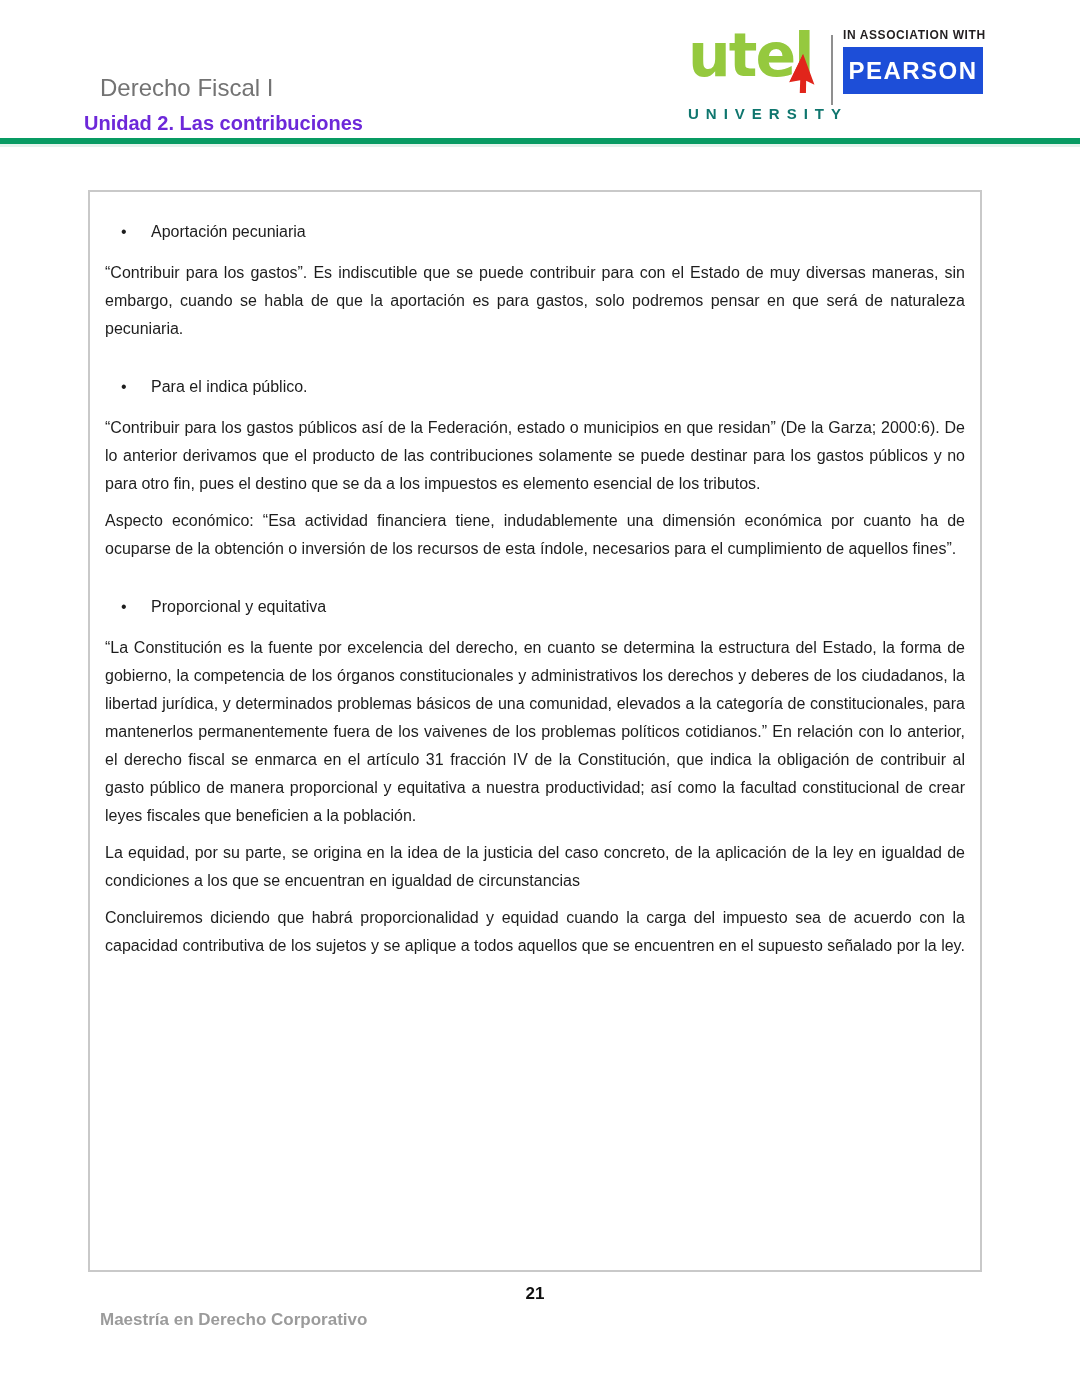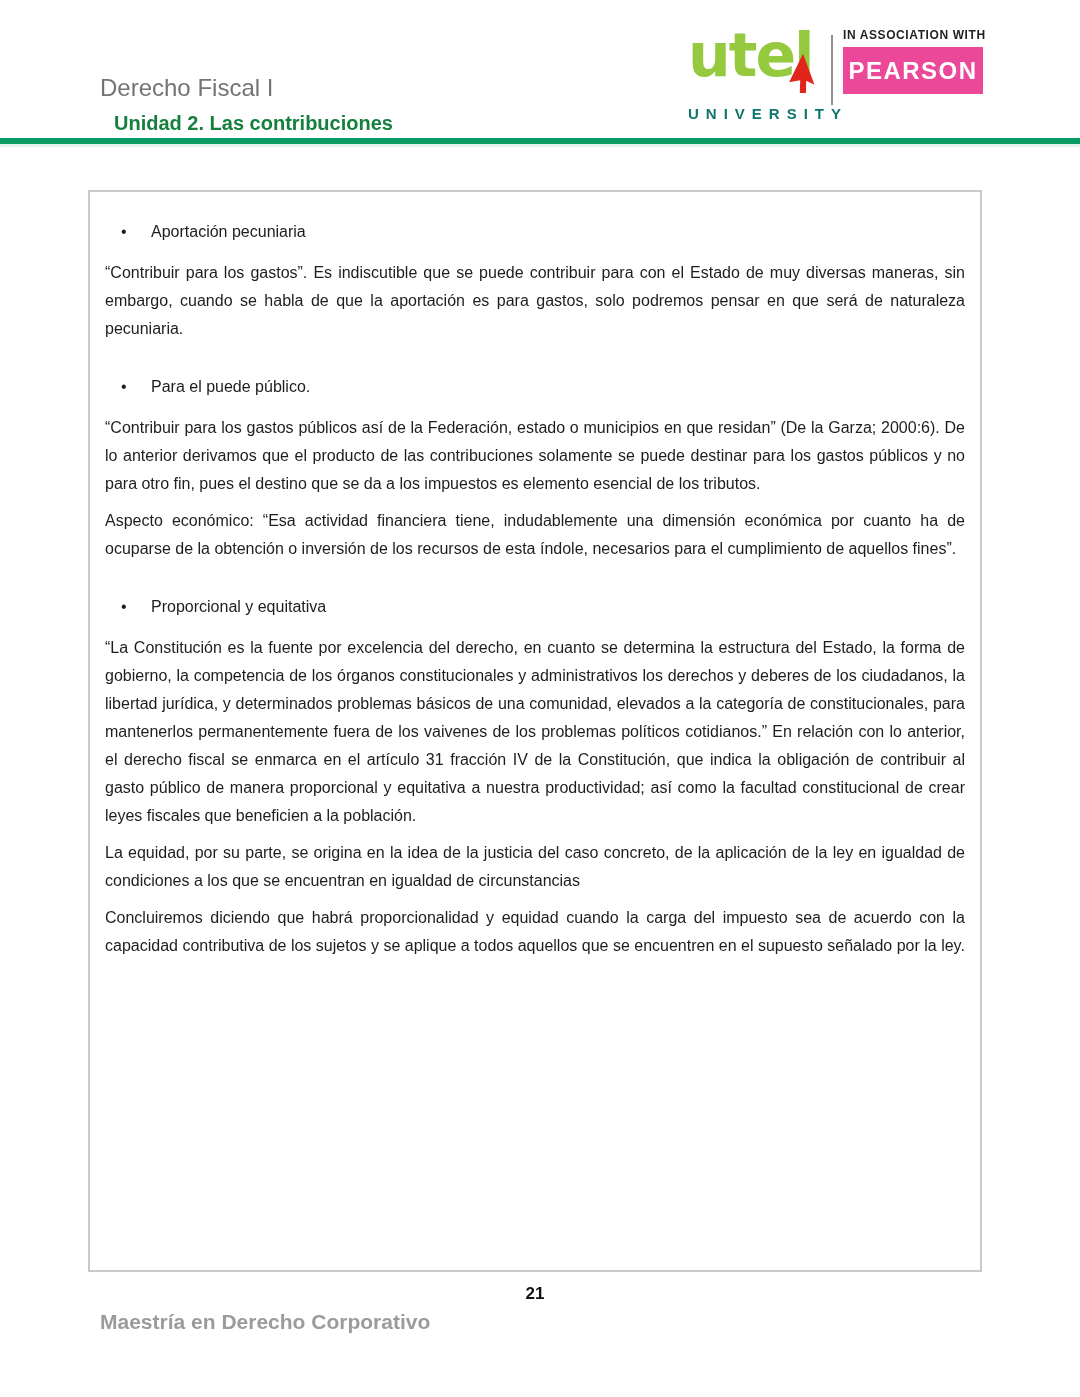--- a/index.html
+++ b/index.html
@@ -10,22 +10,22 @@
     font-family:"Liberation Sans", sans-serif;
     color:#1d1d1d;
   }
 
   
   .course-title {
     position:absolute; left:100px; top:74px;
     font-size:24px; color:#737373;
   }
   .unit-title {
-    position:absolute; left:114px; top:112px;
-    font-size:20px; font-weight:bold; color:#15803d;
+    position:absolute; left:84px; top:112px;
+    font-size:20px; font-weight:bold; color:#6d28d9;
   }
   .header-rule {
     position:absolute; left:0; top:138px;
     width:1080px; height:9px;
     background:#089b63;
     border-bottom:3px solid #e3f3ec;
   }
 
   
   .logo { position:absolute; left:680px; top:25px; width:305px; height:105px; }
@@ -44,21 +44,21 @@
     position:absolute; left:151px; top:10px;
     width:2px; height:70px; background:#8f8f8f;
   }
   .association-label {
     position:absolute; left:163px; top:3px;
     font-size:12px; font-weight:bold; letter-spacing:0.6px; color:#231f20;
     white-space:nowrap;
   }
   .pearson-badge {
     position:absolute; left:163px; top:22px;
-    width:140px; height:47px; background:#ec4899;
+    width:140px; height:47px; background:#1d4ed8;
     display:flex; align-items:center; justify-content:center;
   }
   .pearson-badge span {
     color:#ffffff; font-size:24px; font-weight:bold; letter-spacing:1.5px;
   }
 
   
   .content-box {
     position:absolute; left:88px; top:190px;
     width:894px; min-height:1082px;
@@ -80,21 +80,21 @@
   .bullet:first-child { margin-top:6px; }
   .bullet .dot { width:30px; font-size:16px; }
 
   
   .page-number {
     position:absolute; left:88px; top:1284px; width:894px;
     text-align:center; font-size:17px; font-weight:bold; color:#111111;
   }
   .program-footer {
     position:absolute; left:100px; top:1310px;
-    font-size:21px; font-weight:bold; color:#9b9b9b;
+    font-size:17px; font-weight:bold; color:#9b9b9b;
   }
 </style>
 </head>
 <body>
 
 <div class="course-title">Derecho Fiscal I</div>
 <div class="unit-title">Unidad 2. Las contribuciones</div>
 <div class="header-rule"></div>
 
 <div class="logo">
@@ -116,21 +116,21 @@
 
   <div class="bullet">
     <span class="dot">•</span>
     <span>Aportación pecuniaria</span>
   </div>
 
   <p>“Contribuir para los gastos”. Es indiscutible que se puede contribuir para con el Estado de muy diversas maneras, sin embargo, cuando se habla de que la aportación es para gastos, solo podremos pensar en que será de naturaleza pecuniaria.</p>
 
   <div class="bullet">
     <span class="dot">•</span>
-    <span>Para el puede público.</span>
+    <span>Para el indica público.</span>
   </div>
 
   <p>“Contribuir para los gastos públicos así de la Federación, estado o municipios en que residan” (De la Garza; 2000:6). De lo anterior derivamos que el producto de las contribuciones solamente se puede destinar para los gastos públicos y no para otro fin, pues el destino que se da a los impuestos es elemento esencial de los tributos.</p>
   <p>Aspecto económico: “Esa actividad financiera tiene, indudablemente una dimensión económica por cuanto ha de ocuparse de la obtención o inversión de los recursos de esta índole, necesarios para el cumplimiento de aquellos fines”.</p>
 
   <div class="bullet">
     <span class="dot">•</span>
     <span>Proporcional y equitativa</span>
   </div>
 

